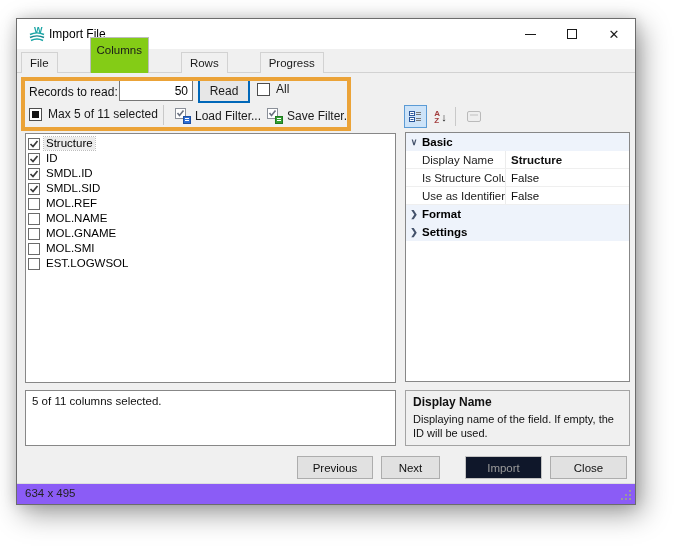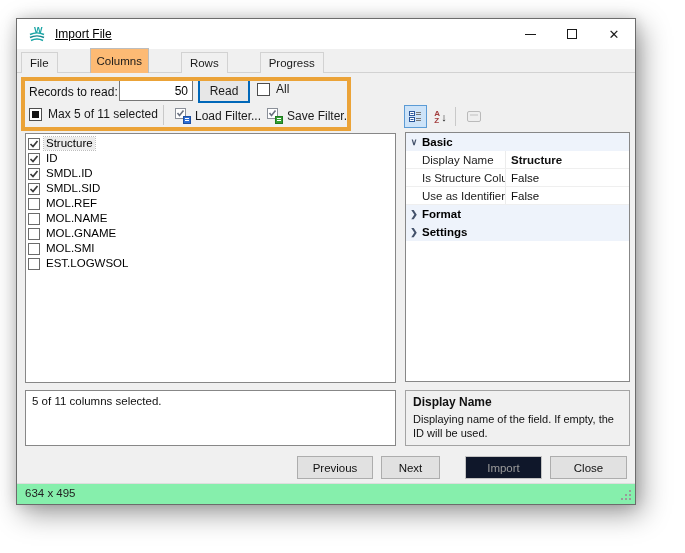--- a/index.html
+++ b/index.html
@@ -8,33 +8,33 @@
   .canvas{position:relative;width:685px;height:553px;}
 
   
   .window{position:absolute;left:16px;top:18px;width:620px;height:487px;background:#f0f0f0;
     border:1px solid #6c6c6c;box-shadow:6px 9px 26px rgba(0,0,0,.38),0 0 12px rgba(0,0,0,.14);
     font-size:12px;color:#1a1a1a;}
 
   
   .titlebar{position:absolute;top:0;left:0;right:0;height:30px;background:#ffffff;display:flex;align-items:center;}
   .app-icon{margin-left:11px;width:18px;height:18px;flex:none;}
-  .title-text{margin-left:9px;font-size:12px;color:#000;text-decoration:underline;}
+  .title-text{margin-left:3px;font-size:12px;color:#000;}
   .win-controls{margin-left:auto;display:flex;height:100%;}
   .win-btn{width:42px;height:100%;display:flex;align-items:center;justify-content:center;cursor:default;}
   .glyph-min{width:11px;height:1px;background:#1a1a1a;}
   .glyph-max{width:10px;height:10px;border:1px solid #1a1a1a;}
   .glyph-close{font-size:13px;color:#1a1a1a;line-height:1;}
 
   
   .tabstrip-line{position:absolute;left:0;right:0;top:53px;height:1px;background:#d2d2d2;z-index:1;}
   .tabs{position:absolute;left:4px;top:29px;height:25px;display:flex;align-items:flex-end;z-index:2;gap:33px;}
   .tab{height:21px;line-height:20px;padding:0 8px;font-size:11.5px;background:#f0f0f0;
     border:1px solid #d2d2d2;border-bottom:none;margin-right:-1px;}
-  .tab.active{height:25px;line-height:24px;background:#fdba74;border-color:#bdbdbd;padding:0 6px;z-index:3;position:relative;}
+  .tab.active{height:36px;line-height:24px;background:#84cc16;border-color:#bdbdbd;padding:0 6px;z-index:3;position:relative;}
 
   
   .hl-box{position:absolute;left:4px;top:58px;width:330px;height:54px;border:4px solid #EBA338;z-index:6;pointer-events:none;}
 
   
   .lbl{position:absolute;font-size:12px;color:#111;}
   .records-label{left:12px;top:66px;}
   .records-input{position:absolute;left:102px;top:61px;width:74px;height:21px;border:1px solid #767676;
     background:#fff;font:12px "Liberation Sans",sans-serif;text-align:right;padding:0 4px 0 2px;outline:none;}
   .read-btn{position:absolute;left:181px;top:60px;width:52px;height:24px;border:2px solid #0067B8;background:#e7e7e7;
@@ -92,21 +92,21 @@
 
   
   .fbtn{position:absolute;top:437px;height:23px;background:#e1e1e1;border:1px solid #adadad;
     display:flex;align-items:center;justify-content:center;font-size:11.5px;color:#111;}
   .fbtn.prev{left:280px;width:76px;}
   .fbtn.next{left:364px;width:59px;}
   .fbtn.import{left:448px;width:77px;background:#0f172a;border-color:#c3c3c3;color:#9a9a9a;}
   .fbtn.close{left:533px;width:77px;}
 
   
-  .statusbar{position:absolute;left:0;right:0;bottom:0;height:21px;border-top:1px solid #dedede;background:#86efac;}
+  .statusbar{position:absolute;left:0;right:0;bottom:0;height:21px;border-top:1px solid #dedede;background:#8b5cf6;}
   .size-text{position:absolute;left:8px;top:3px;font-size:11.5px;color:#222;}
   .grip{position:absolute;right:3px;bottom:3px;}
 </style>
 </head>
 <body>
 
 <div class="canvas">
   <div class="window">
 
     <div class="titlebar">

